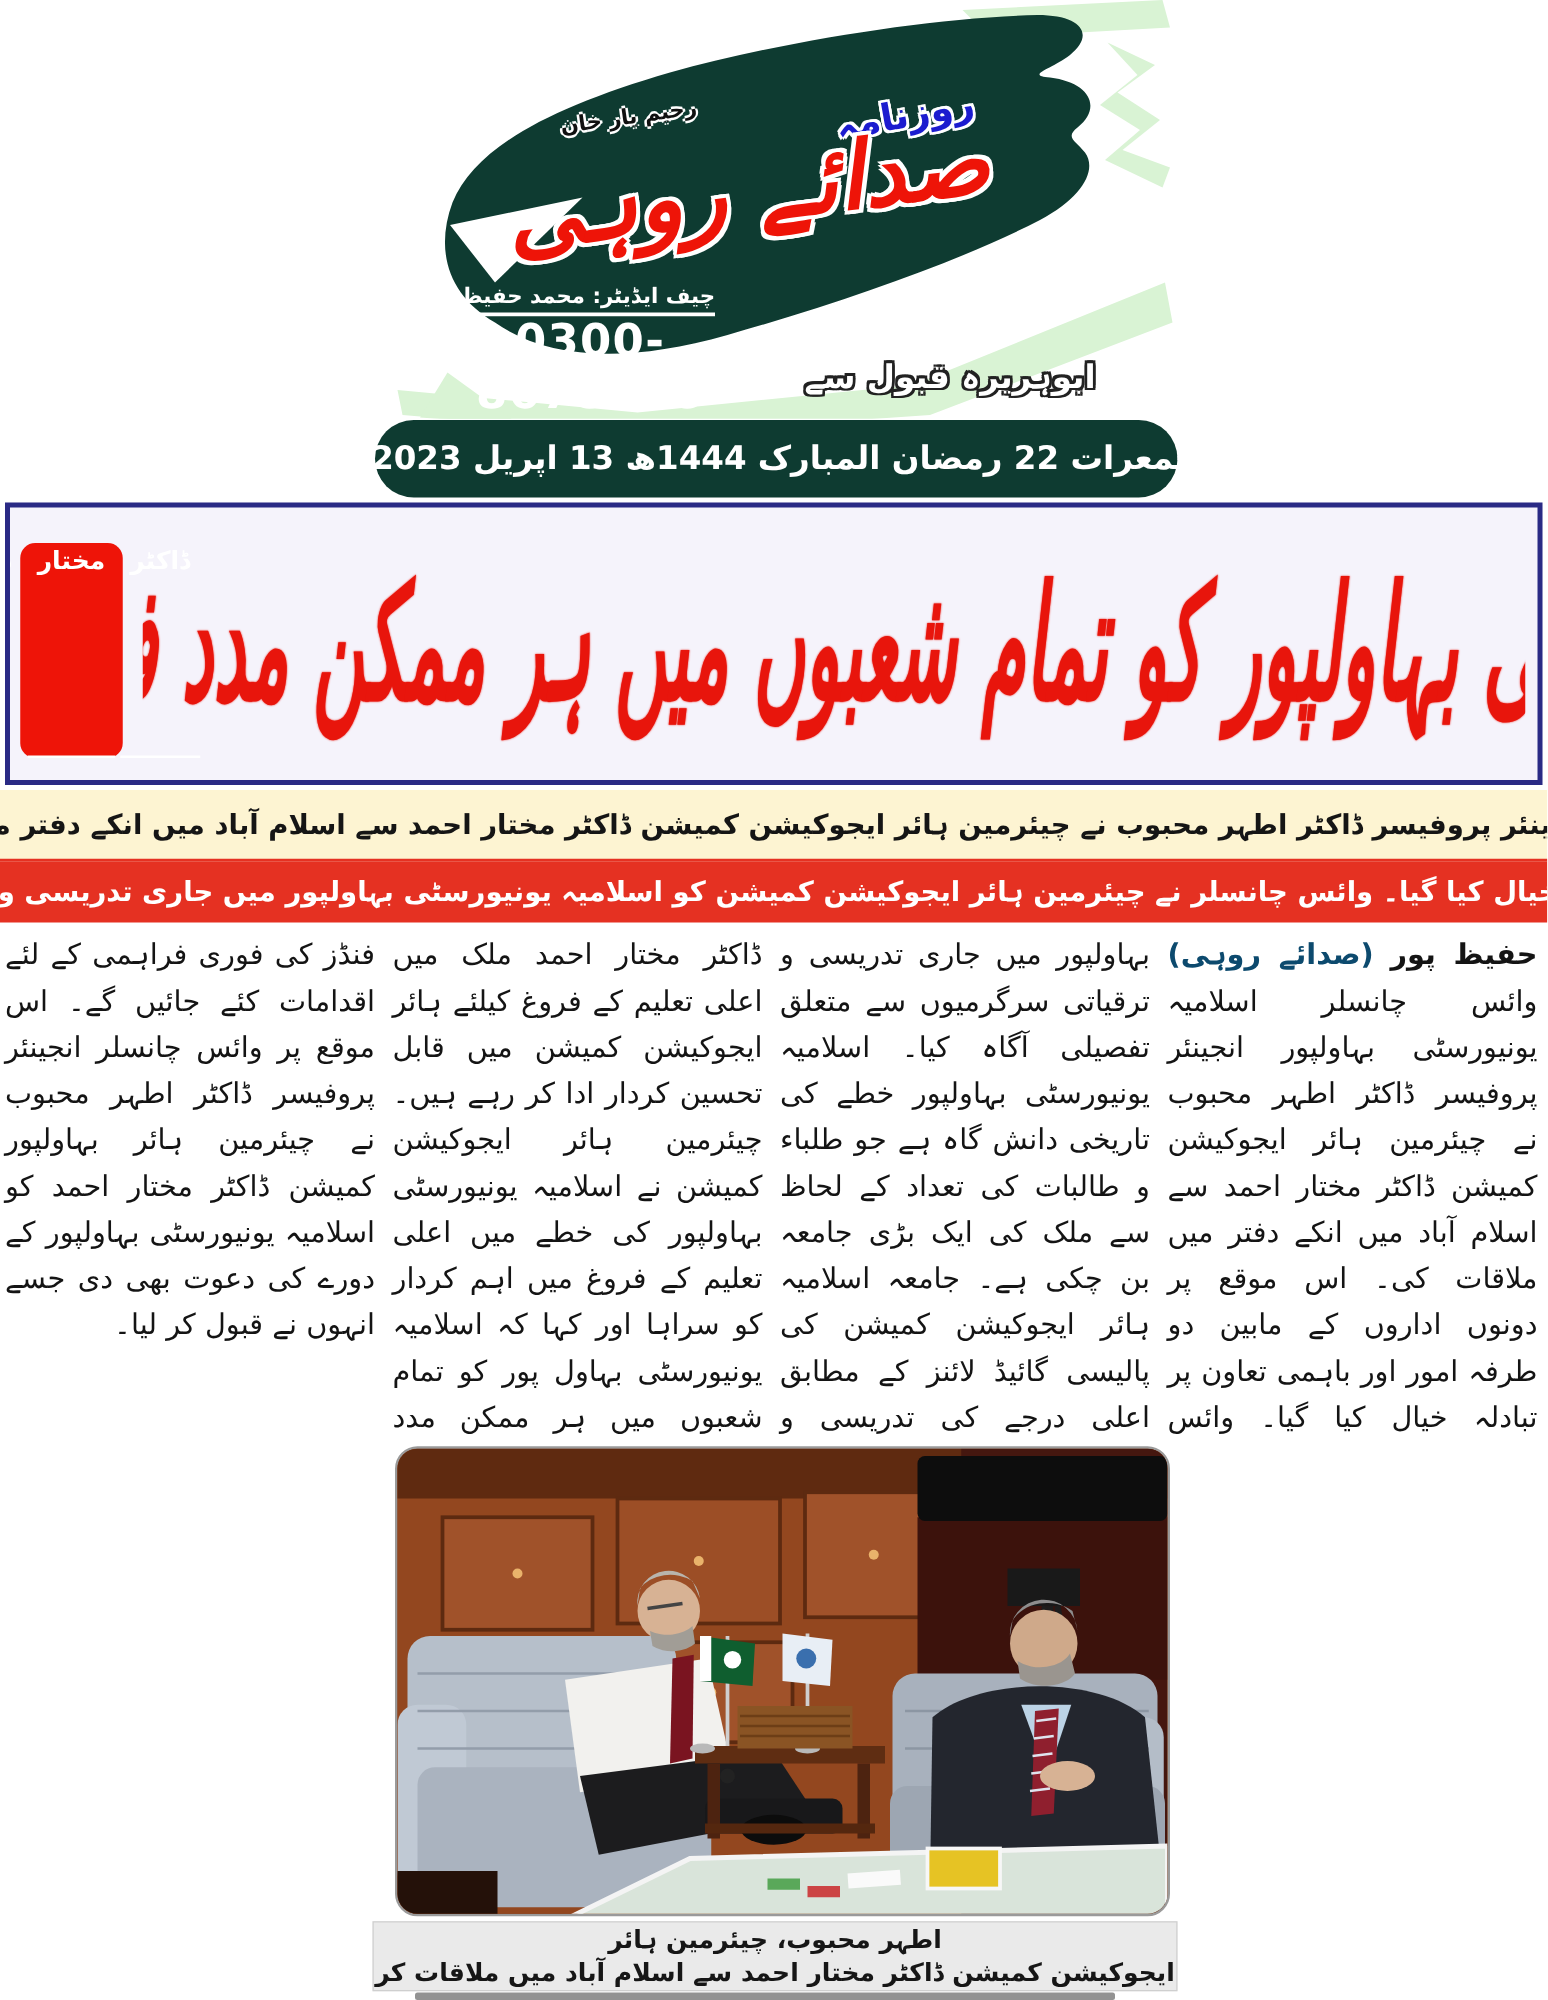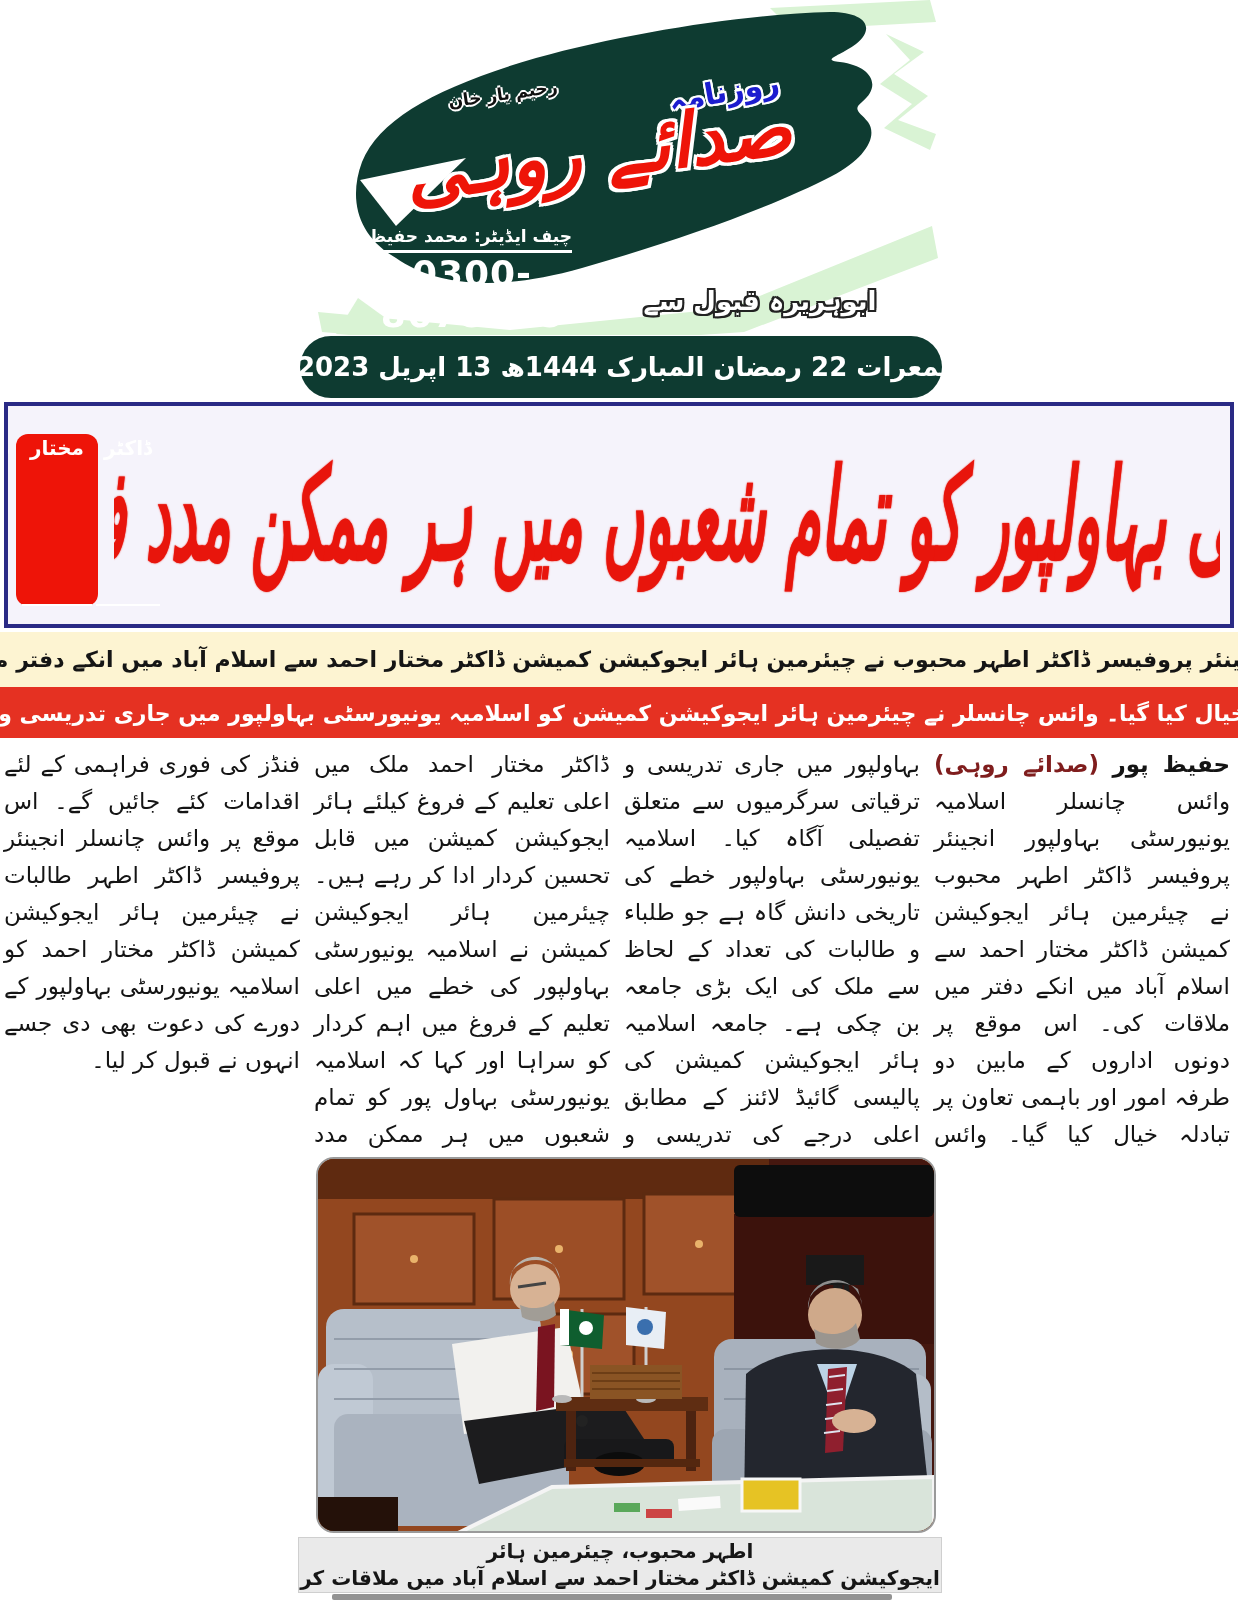--- a/index.html
+++ b/index.html
@@ -82,21 +82,21 @@
   
   .columns {
     left:0; top:742px; width:1238px; height:414px; padding:4px 8px 0 8px;
     display:flex; flex-direction:row; gap:14px; direction:rtl; overflow:hidden;
   }
   .col {
     width:296px; flex:0 0 296px; font-size:23px; line-height:37px;
     color:#141414; text-align:justify; direction:rtl;
   }
   .col .bold { font-weight:bold; }
-  .col .red { color:#7f1d1d; font-weight:bold; }
+  .col .red { color:#0c4a6e; font-weight:bold; }
 
   
   .photo-frame {
     left:316px; top:1157px; width:620px; height:376px;
     border:2px solid #9a9a9a; border-radius:18px; overflow:hidden; background:#7b3a1a;
   }
   
   .caption-box {
     left:298px; top:1537px; width:644px; height:56px; background:#eaeaea;
     border:1px solid #cfcfcf; display:flex; flex-direction:column;
@@ -149,21 +149,21 @@
   <div class="abs lead2">مابین دو طرفہ امور اور باہمی تعاون پر تبادلہ خیال کیا گیا۔ وائس چانسلر نے چیئرمین ہائر ایجوکیشن کمیشن کو اسلامیہ یونیورسٹی بہاولپور میں جاری تدریسی و ترقیاتی سرگرمیوں سے متعلق تفصیلی آگاہ کیا</div>
 
   <div class="abs columns">
     <div class="col">
       <span class="bold">حفیظ پور</span>
       <span class="red">(صدائے روہی)</span>
       <span>وائس چانسلر اسلامیہ یونیورسٹی بہاولپور انجینئر پروفیسر ڈاکٹر اطہر محبوب نے چیئرمین ہائر ایجوکیشن کمیشن ڈاکٹر مختار احمد سے اسلام آباد میں انکے دفتر میں ملاقات کی۔ اس موقع پر دونوں اداروں کے مابین دو طرفہ امور اور باہمی تعاون پر تبادلہ خیال کیا گیا۔ وائس چانسلر نے چیئرمین ہائر ایجوکیشن کمیشن کو اسلامیہ یونیورسٹی</span>
     </div>
     <div class="col">بہاولپور میں جاری تدریسی و ترقیاتی سرگرمیوں سے متعلق تفصیلی آگاہ کیا۔ اسلامیہ یونیورسٹی بہاولپور خطے کی تاریخی دانش گاہ ہے جو طلباء و طالبات کی تعداد کے لحاظ سے ملک کی ایک بڑی جامعہ بن چکی ہے۔ جامعہ اسلامیہ ہائر ایجوکیشن کمیشن کی پالیسی گائیڈ لائنز کے مطابق اعلی درجے کی تدریسی و تحقیق کو فروغ دینے کیلئے کوشاں ہے۔ انہوں نے کہا کہ</div>
     <div class="col">ڈاکٹر مختار احمد ملک میں اعلی تعلیم کے فروغ کیلئے ہائر ایجوکیشن کمیشن میں قابل تحسین کردار ادا کر رہے ہیں۔ چیئرمین ہائر ایجوکیشن کمیشن نے اسلامیہ یونیورسٹی بہاولپور کی خطے میں اعلی تعلیم کے فروغ میں اہم کردار کو سراہا اور کہا کہ اسلامیہ یونیورسٹی بہاول پور کو تمام شعبوں میں ہر ممکن مدد فراہم کی جائے گی۔ انہوں نے ہدایت کی کہ اسلامیہ یونیورسٹی بہاول کو</div>
-    <div class="col">فنڈز کی فوری فراہمی کے لئے اقدامات کئے جائیں گے۔ اس موقع پر وائس چانسلر انجینئر پروفیسر ڈاکٹر اطہر طالبات نے چیئرمین ہائر ایجوکیشن کمیشن ڈاکٹر مختار احمد کو اسلامیہ یونیورسٹی بہاولپور کے دورے کی دعوت بھی دی جسے انہوں نے قبول کر لیا۔</div>
+    <div class="col">فنڈز کی فوری فراہمی کے لئے اقدامات کئے جائیں گے۔ اس موقع پر وائس چانسلر انجینئر پروفیسر ڈاکٹر اطہر محبوب نے چیئرمین ہائر بہاولپور کمیشن ڈاکٹر مختار احمد کو اسلامیہ یونیورسٹی بہاولپور کے دورے کی دعوت بھی دی جسے انہوں نے قبول کر لیا۔</div>
   </div>
 
   <div class="abs photo-frame">
     <svg viewBox="0 0 620 376" width="620" height="376" aria-hidden="true">
 
       <g>
         <rect x="0" y="0" width="620" height="376" fill="#93471f"></rect>
         <rect x="0" y="0" width="620" height="40" fill="#5f2a10"></rect>
         <rect x="40" y="55" width="120" height="90" fill="#a0522a" stroke="#5d2a10" stroke-width="3"></rect>
         <rect x="180" y="40" width="130" height="100" fill="#9c4e26" stroke="#5d2a10" stroke-width="3"></rect>

